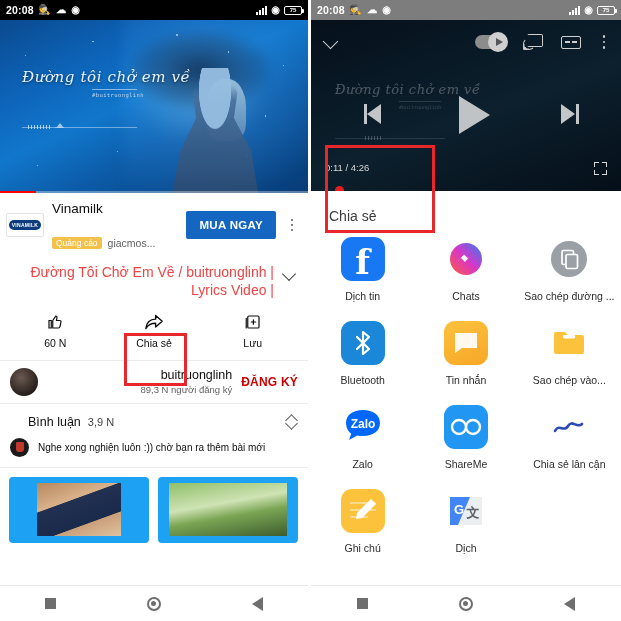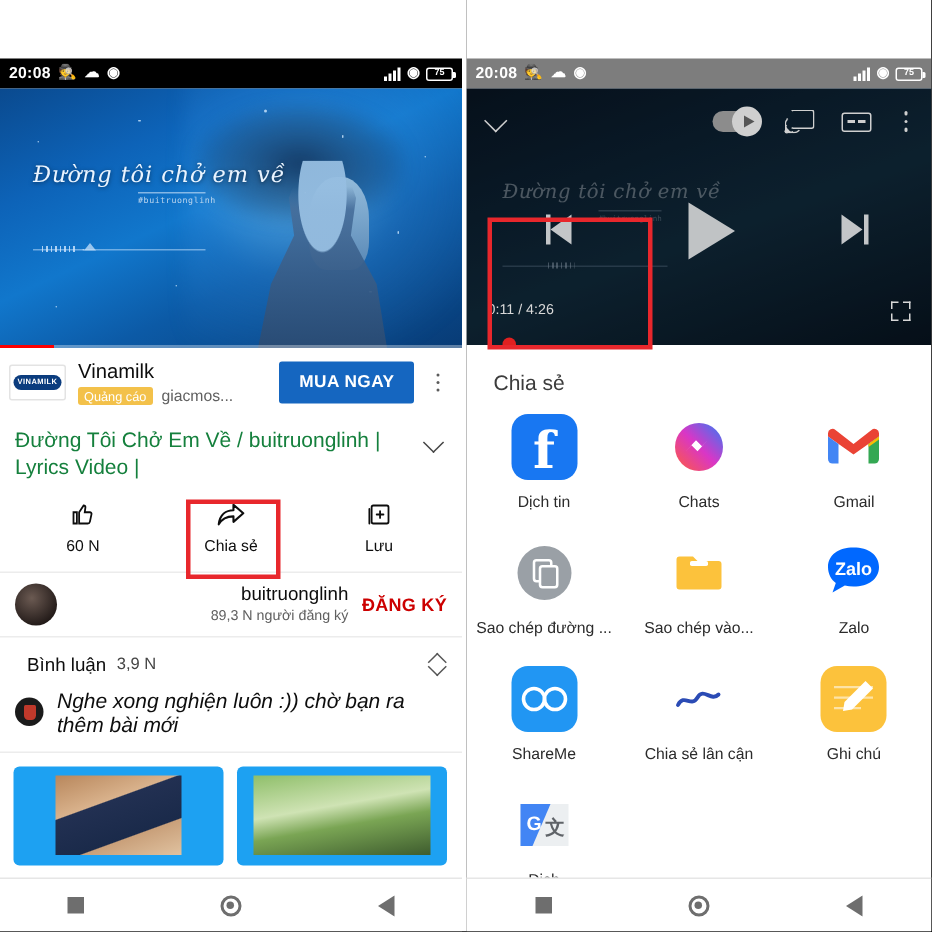--- a/index.html
+++ b/index.html
@@ -10,21 +10,21 @@
 
   
   .panel { position:relative; height:621px; overflow:hidden; background:#fff; }
   .panel-left  { width:308px; }
   .divider     { width:3px; background:#ffffff; height:621px; }
   .panel-right { width:310px; }
 
   
   .statusbar {
     height:20px; display:flex; align-items:center;
-    padding:0 6px; color:#fff; font-size:10.5px; font-weight:bold;margin-top:39px;
+    padding:0 6px; color:#fff; font-size:10.5px; font-weight:bold;
   }
   .statusbar.dark  { background:#000; }
   .statusbar.grey  { background:#7d7d7d; }
   .sb-left { display:flex; align-items:center; gap:5px; }
   .sb-right{ margin-left:auto; display:flex; align-items:center; gap:4px; }
   .sb-time { letter-spacing:.2px; }
   .sb-ico { display:inline-block; line-height:1; font-size:10px; }
 
   .sig { display:inline-flex; align-items:flex-end; gap:1px; height:9px; }
   .sig i { display:block; width:2px; background:#fff; }
@@ -91,33 +91,33 @@
   .ad-logo {
     width:38px; height:24px; background:#fff; border:1px solid #e3e3e3;
     border-radius:2px; display:flex; align-items:center; justify-content:center;
   }
   .ad-logo span {
     background:#0b3c7e; color:#fff; font-size:5px; font-weight:bold;
     padding:2px 3px; border-radius:6px; letter-spacing:.3px;
   }
   .ad-text { flex:1; min-width:0; }
   .ad-name { font-size:13.5px; color:#0d0d0d; line-height:1.15; }
-  .ad-meta { display:flex; align-items:center; gap:6px; margin-top:2px; }
+  .ad-meta { display:flex; align-items:center; gap:6px; margin-top:20px; }
   .ad-badge { background:#f3c14a; color:#fff; font-size:8.5px; padding:1px 4px; border-radius:2px; }
   .ad-dom { font-size:10.5px; color:#606060; }
   .ad-cta {
     background:#1566c0; color:#fff; font-size:11.5px; font-weight:bold;
     padding:8px 13px; border-radius:2px; letter-spacing:.3px; white-space:nowrap;
   }
   .kebab { width:16px; display:flex; flex-direction:column; align-items:center; gap:2.5px; padding:0 2px;}
   .kebab i { width:2.5px; height:2.5px; background:#5b5b5b; border-radius:50%; display:block;}
 
   
   .title-block { padding:6px 10px 0 10px; display:flex; gap:6px; }
-  .vtitle { flex:1; font-size:14px; line-height:1.33; color:#15803d; }
+  .vtitle { flex:1; font-size:14px; line-height:1.33; color:#ef4444;text-align:right; }
   .chev {
     width:18px; display:flex; align-items:flex-start; justify-content:center; padding-top:6px;
   }
   .chev:before{ content:""; width:9px; height:9px; border-right:1.6px solid #444; border-bottom:1.6px solid #444;
     transform:rotate(45deg); display:block;}
   .vstats { padding:3px 10px 0 10px; font-size:10.5px; color:#606060; line-height:1.45; }
   .vstats b { color:#065fd4; font-weight:bold; }
 
   
   .actionbar { display:flex; padding:8px 6px 7px 6px; border-bottom:1px solid #ececec; }
@@ -132,33 +132,33 @@
   
   .chan-row { display:flex; align-items:center; gap:9px; padding:7px 10px; border-bottom:1px solid #ececec;}
   .avatar { width:28px; height:28px; border-radius:50%;
     background:radial-gradient(circle at 40% 35%, #6b5a52, #221a18 75%); flex:none;}
   .chan-text { flex:1;text-align:right; }
   .chan-name { font-size:12.5px; color:#0d0d0d; line-height:1.2;}
   .chan-subs { font-size:9.5px; color:#606060; margin-top:1px;}
   .sub-btn { color:#cc0000; font-size:12px; font-weight:bold; letter-spacing:.2px;}
 
   
-  .cm-head { display:flex; align-items:center; padding:10px 10px 4px 18px;}
+  .cm-head { display:flex; align-items:center; padding:10px 10px 4px 28px;}
   .cm-head .t { font-size:12.5px; color:#0d0d0d;}
   .cm-head .n { font-size:11px; color:#444; margin-left:7px;}
   .sorticon { margin-left:auto; width:12px; height:16px; position:relative;}
   .sorticon:before,.sorticon:after{ content:""; position:absolute; left:1px; width:8px; height:8px;
     border-left:1.4px solid #555; border-top:1.4px solid #555;}
   .sorticon:before{ top:2px; transform:rotate(45deg);}
   .sorticon:after { bottom:2px; transform:rotate(-135deg);}
   .cm-row { display:flex; align-items:center; gap:9px; padding:4px 10px 10px 10px; border-bottom:1px solid #ececec;}
   .cm-av { width:19px; height:19px; border-radius:50%; background:#1b1b1b; flex:none;
     display:flex; align-items:center; justify-content:center;}
   .cm-av i { width:8px; height:10px; background:#c0392b; display:block; border-radius:1px 1px 3px 3px;}
-  .cm-txt { font-size:14px; color:#0d0d0d;font-style:italic;}
+  .cm-txt { font-size:10px; color:#0d0d0d;}
 
   
   .sugg { display:flex; gap:9px; padding:9px 9px 0 9px; background:#fff;}
   .thumb { width:140px; height:66px; border-radius:4px; overflow:hidden; position:relative; flex:none;
     background:#1da1f2;}
   .thumb .inner { position:absolute; left:20%; top:10%; width:60%; height:80%; }
   .th1 .inner { background:linear-gradient(160deg,#b8875c 0%,#d9b28c 35%,#223052 36%,#1a2a4a 70%,#c9a07a 71%,#e0c2a0 100%);}
   .th2 .inner { background:linear-gradient(170deg,#8fbf6a 0%,#cfe3b4 40%,#7aa554 60%,#3e5c2e 100%); left:8%; width:84%;}
 
   
@@ -499,45 +499,49 @@
                   <stop offset="1" stop-color="#2f7cf6"></stop>
             </linearGradient>
               </defs>
             <circle cx="20" cy="20" r="16" fill="url(#mg)"></circle>
             <path d="M11 23l7-7.5 4 4 4-4.2-7 7.6-4-4z" fill="#fff"></path>
           </svg>
         </div>
         <div class="share-lbl">Chats</div>
       </div>
 
-      <div class="share-item">
-        <div class="share-ico ic-gm">
-          <svg width="34" height="26" viewBox="0 0 34 26">
-            <path d="M2 4l15 11L32 4v18a2 2 0 0 1-2 2h-3V10l-10 7.5L7 10v14H4a2 2 0 0 1-2-2z" fill="#fff"></path>
-            <path d="M0 4a3 3 0 0 1 5-2.3L17 11 29 1.7A3 3 0 0 1 34 4v2l-17 12L0 6z" fill="#ea4335"></path>
-            <path d="M0 6l7 5v13H3a3 3 0 0 1-3-3z" fill="#4285f4"></path>
-            <path d="M34 6l-7 5v13h4a3 3 0 0 0 3-3z" fill="#34a853"></path>
-            <path d="M27 11l7-5v2l-7 5z" fill="#fbbc04"></path>
-          </svg>
-        </div>
-        <div class="share-lbl">Gmail</div>
-      </div>
 
       <div class="share-item">
         <div class="share-ico ic-copy">
           <svg width="44" height="44" viewBox="0 0 44 44">
             <circle cx="22" cy="22" r="18" fill="#9aa0a6"></circle>
             <rect x="15" y="13.5" width="11.5" height="14" rx="1.6" fill="none" stroke="#fff" stroke-width="1.7"></rect>
             <rect x="19" y="17.5" width="11.5" height="14" rx="1.6" fill="#9aa0a6" stroke="#fff" stroke-width="1.7"></rect>
           </svg>
         </div>
         <div class="share-lbl">Sao chép đường ...</div>
       </div>
 
-
+      <div class="share-item">
+        <div class="share-ico ic-bt">
+          <svg width="20" height="28" viewBox="0 0 20 28" fill="none" stroke="#fff" stroke-width="2.2" stroke-linejoin="round" stroke-linecap="round">
+            <path d="M4 8l12 12-6 5V3l6 5L4 20"></path>
+          </svg>
+        </div>
+        <div class="share-lbl">Bluetooth</div>
+      </div>
+
+      <div class="share-item">
+        <div class="share-ico ic-sms">
+          <svg width="26" height="24" viewBox="0 0 26 24">
+            <path d="M2 2h22v15H9l-7 5z" fill="#fff" opacity=".92"></path>
+          </svg>
+        </div>
+        <div class="share-lbl">Tin nhắn</div>
+      </div>
 
       <div class="share-item">
         <div class="share-ico ic-fold">
           <svg width="34" height="28" viewBox="0 0 34 28">
             <path d="M2 5a2 2 0 0 1 2-2h9l3 3h14a2 2 0 0 1 2 2v15a2 2 0 0 1-2 2H4a2 2 0 0 1-2-2z" fill="#fcc23c"></path>
             <rect x="11" y="6" width="12" height="3.4" rx="1.2" fill="#fff"></rect>
           </svg>
         </div>
         <div class="share-lbl">Sao chép vào...</div>
       </div>

